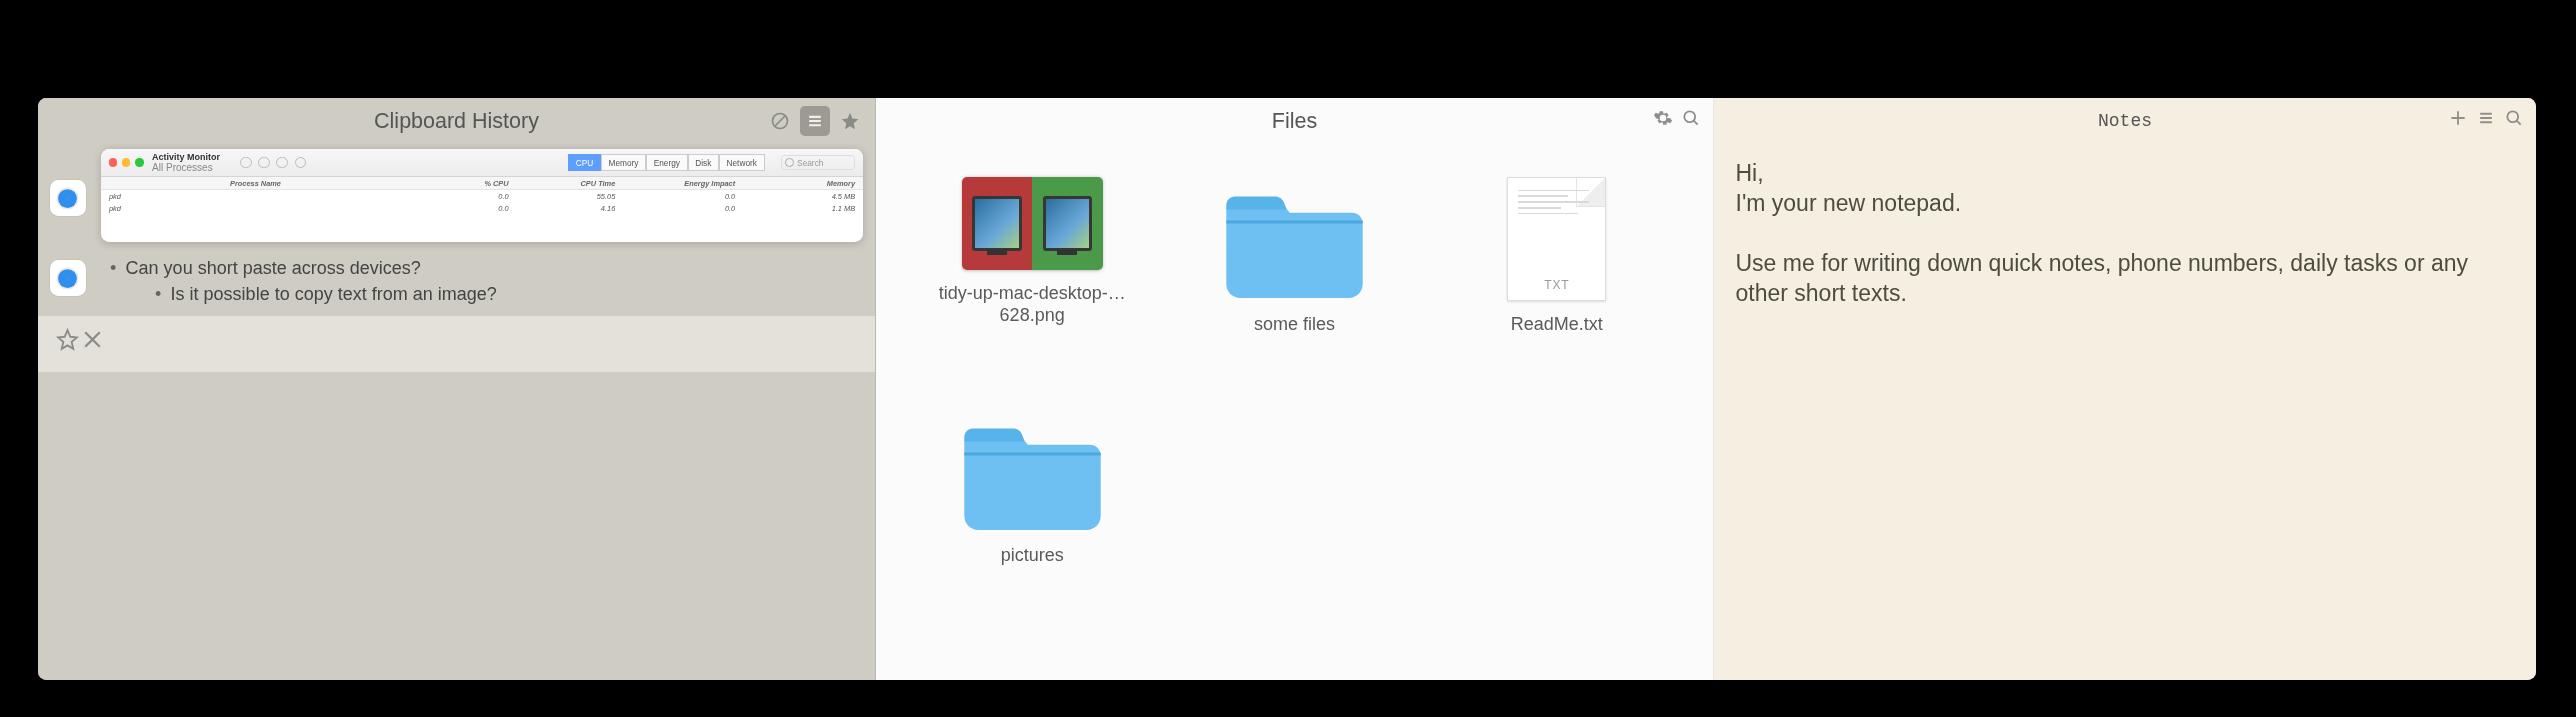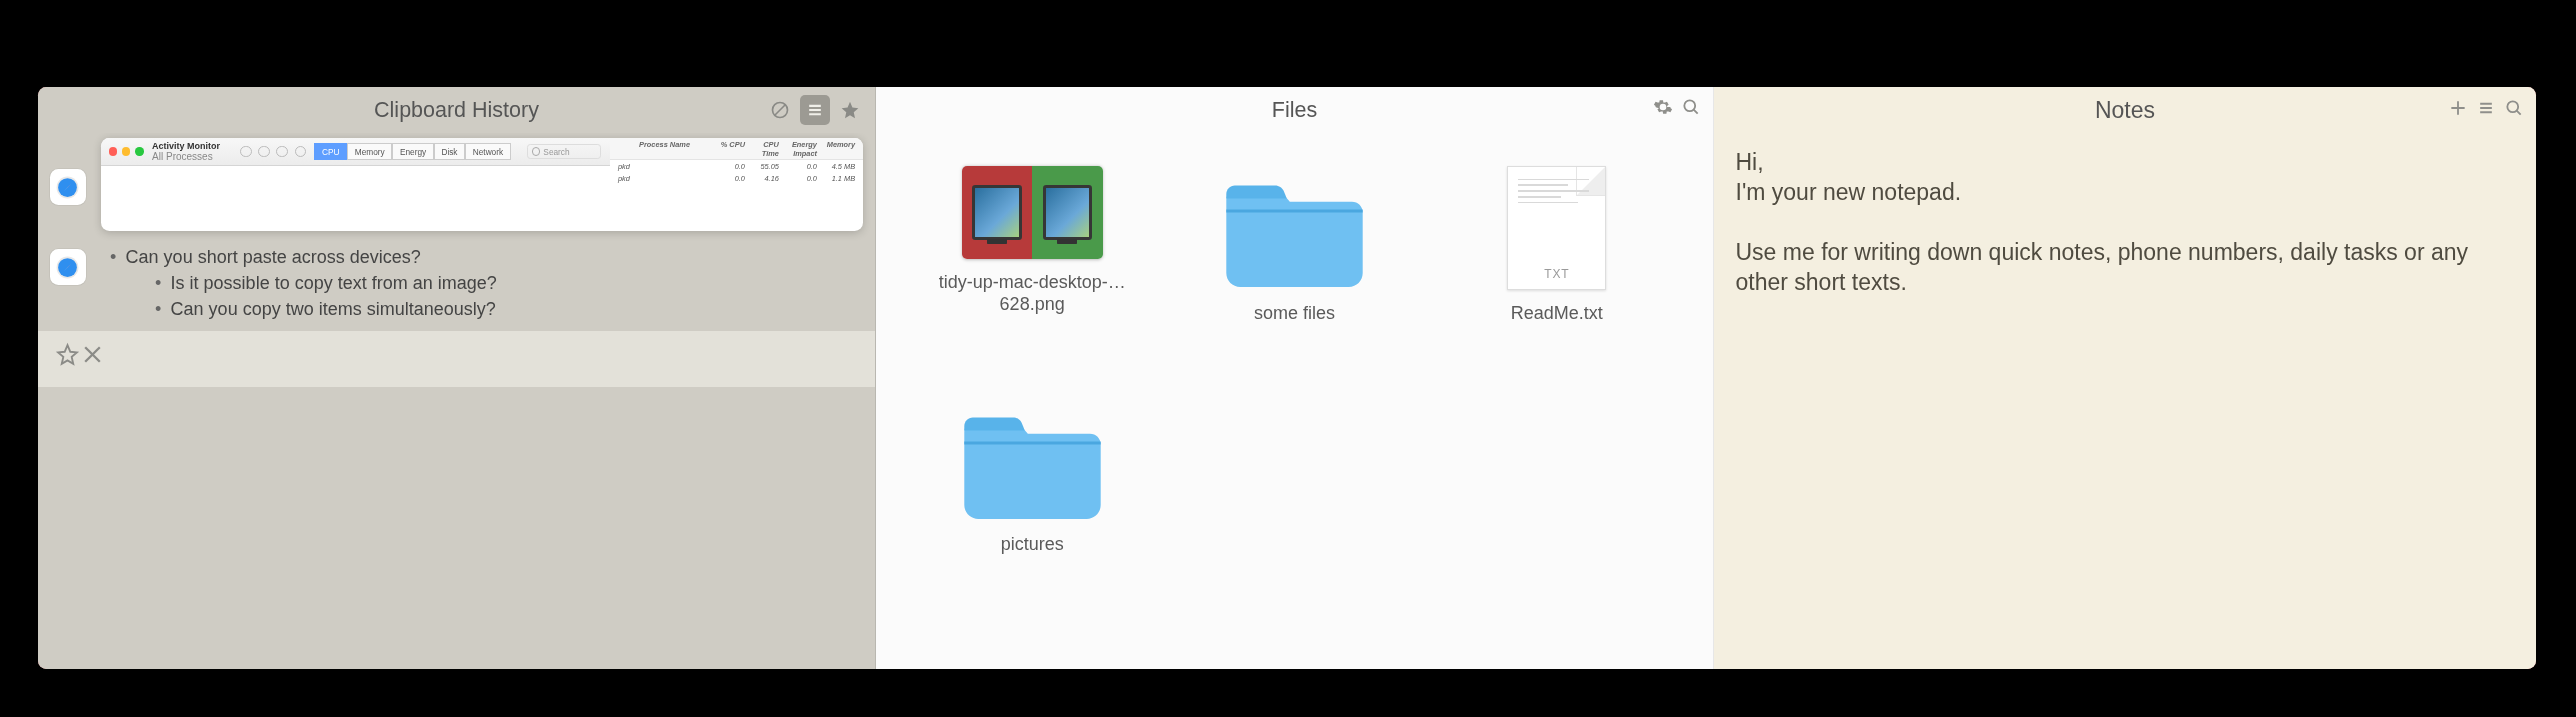--- a/index.html
+++ b/index.html
@@ -8,21 +8,21 @@
     font-family: -apple-system, "Helvetica Neue", Arial, sans-serif;
     background: #000;
     width: 2576px;
     height: 718px;
     position: relative;
     overflow: hidden;
   }
   .stage {
     position: absolute;
     left: 38px;
-    top: 87px;
+    top: 98px;
     width: 2498px;
     height: 582px;
     display: flex;
     border-radius: 8.3px;
     overflow: hidden;
     background: #fca5a5;
   }
 
   
   .clip-panel {
@@ -90,21 +90,21 @@
     height: 93px;
     border-radius: 8.3px;
     background: #ffffff;
     box-shadow: 0 1.7px 8.3px rgba(0,0,0,0.18);
     overflow: hidden;
     position: relative;
   }
   
   .am {
     width: 100%; height: 100%;
-    display: flex; flex-direction: row;
+    display: flex; flex-direction: column;
     font-size: 8.3px;
     color: #555;
   }
   .am-toolbar {
     height: 28px;
     background: linear-gradient(#f7f7f7,#ececec);
     border-bottom: 0.8px solid #d5d5d5;
     display: flex; align-items: center; padding: 0 8.3px; gap: 8.3px;
   }
   .am-traffic { display: flex; gap: 5px; }
@@ -204,21 +204,21 @@
   .txt-icon .ext { position:absolute; bottom:8.3px; left:0; right:0; text-align:center; color:#9a9a9a; font-size:12px; letter-spacing:0.8px;}
 
   
   .notes-panel {
     flex:1; height:100%;
     background:#f4efe0;
     display:flex; flex-direction:column;
   }
   .notes-header {
     height:46px; display:flex; align-items:center; justify-content:center; position:relative;
-    font-size:23px; color:#555;
+    font-size:18px; color:#555;font-family:Liberation Mono, monospace;
   }
   .notes-header .hdr-icons {
     position:absolute; right:11.6px; top:10px; display:flex; gap:8.3px; color:#8f8f8b;
   }
   .notes-header .hdr-icons svg { width:20px; height:20px; }
   .notes-body {
     flex:1; padding: 15px 21.5px;
     font-size: 23px;
     color:#4f4b40;
     line-height:1.3;
@@ -325,21 +325,20 @@
           <svg viewBox="0 0 64 64">
               <circle cx="32" cy="32" r="28" fill="#e8e8e8"></circle>
               <circle cx="32" cy="32" r="24" fill="#2f8fef"></circle>
               <path d="M20 44 L34 30 L44 20 L30 34 Z" fill="#fff"></path>
               <path d="M34 30 L44 20 L30 34 Z" fill="#ff4b3e"></path>
             </svg>
         </div>
         <div class="bullets">
           <div class="lvl1"><span>Can you short paste across devices?</span></div>
           <div class="lvl2"><span>Is it possible to copy text from an image?</span></div>
-          <div class="lvl2"><span>Can you copy two items simultaneously?</span></div>
         </div>
       </div>
 
       <div class="clip-item selected" style="flex-direction:column; padding:11.6px 8.3px;">
         <div class="clip-sel-actions">
           <span>
             <svg viewBox="0 0 24 24" fill="none" stroke="currentColor" stroke-width="1.8">
                 <path d="M12 3l2.7 6.4L21 10l-5 4.3L17.5 21 12 17.6 6.5 21 8 14.3 3 10l6.3-0.6z"></path>
               </svg>
           </span>

